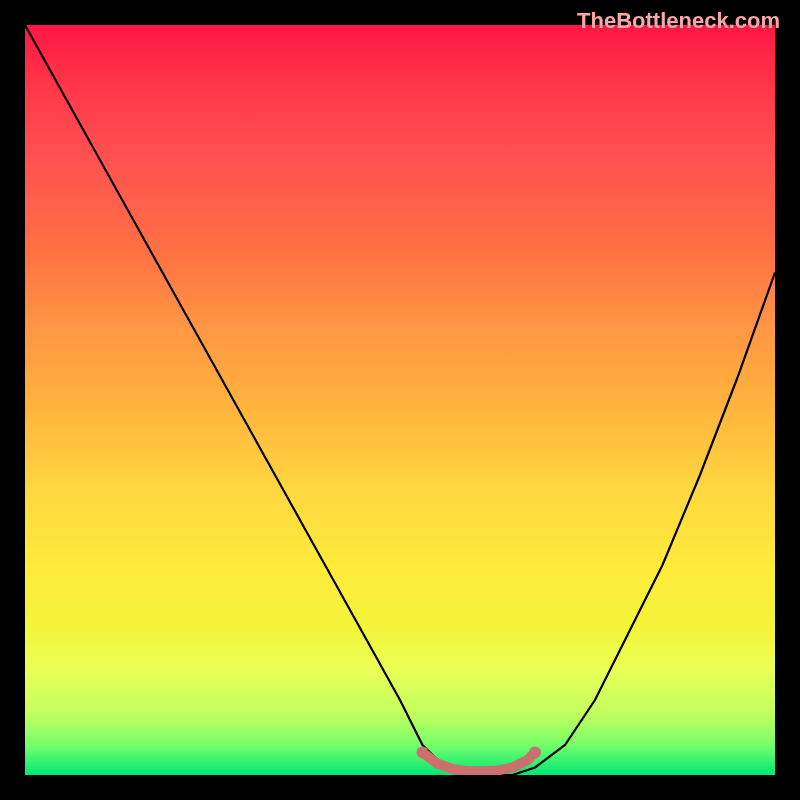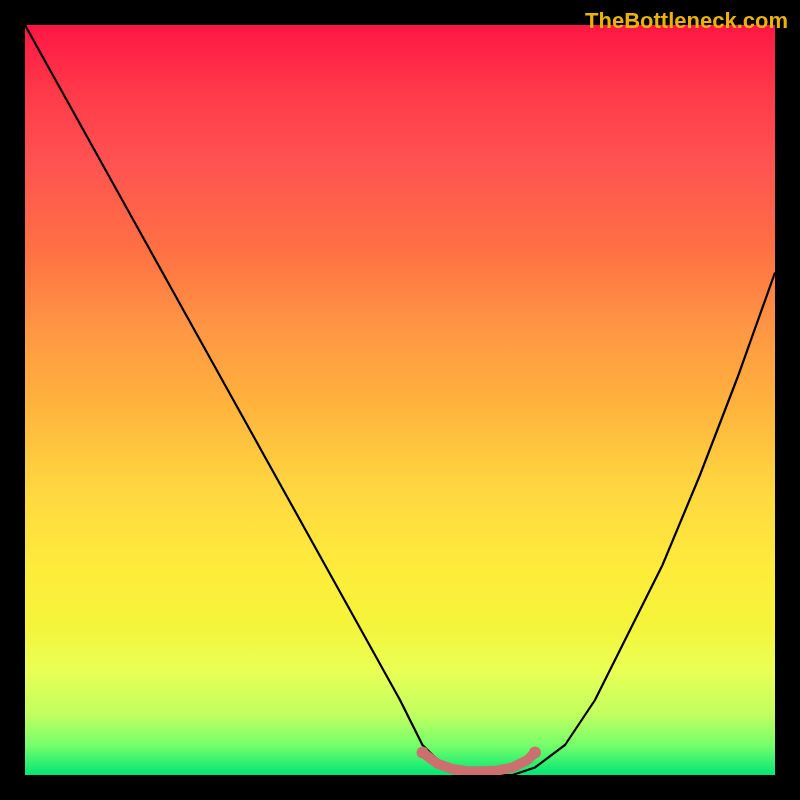--- a/index.html
+++ b/index.html
@@ -28,25 +28,25 @@
       #f4f43a 80%,
       #eaff55 86%,
       #c0ff60 92%,
       #76ff6a 96%,
       #00e676 100%
     );
   }
   .watermark {
     position: absolute;
     top: 8px;
-    right: 12px;
+    right: 20px;
     font-family: Arial, sans-serif;
     font-size: 22px;
     font-weight: bold;
-    color: #eab308;
+    color: #fca5a5;
     z-index: 10;
     text-align: center;
   }
   svg.curve-layer {
     position: absolute;
     left: 0;
     top: 0;
     width: 100%;
     height: 100%;
     pointer-events: none;

